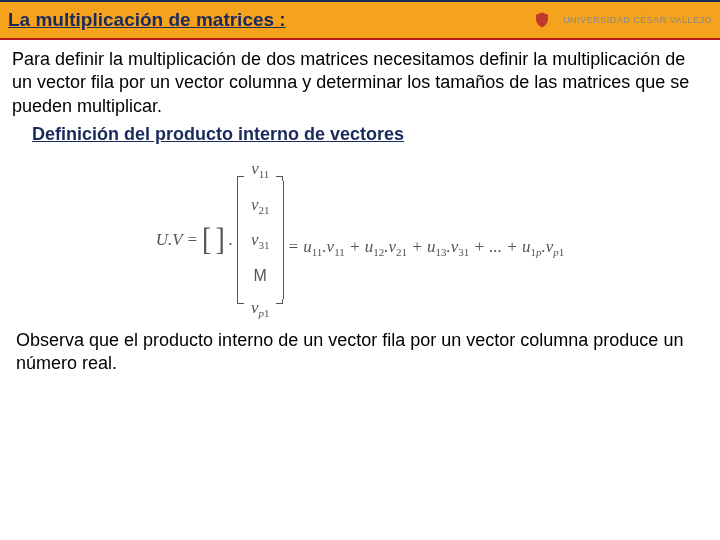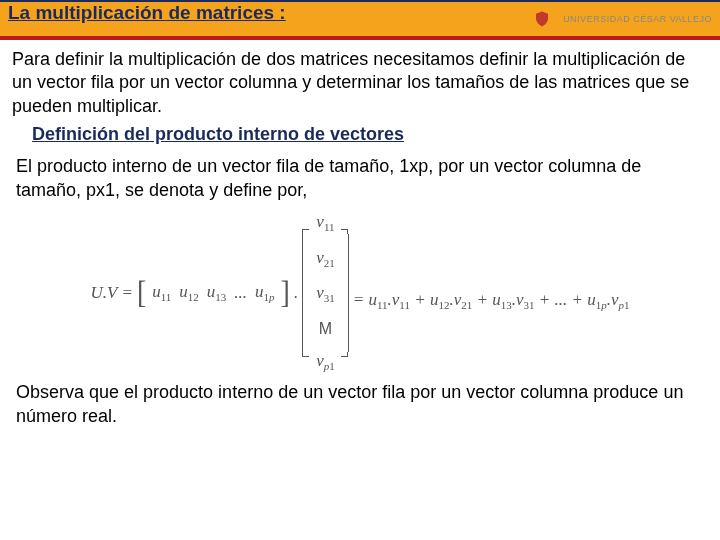--- a/index.html
+++ b/index.html
@@ -9,22 +9,23 @@
     font-family: Arial, Helvetica, sans-serif;
     background: #ffffff;
     color: #000;
     overflow: hidden;
   }
   .header {
     width: 100%;
     height: 40px;
     background: #f5a21d;
     border-top: 2px solid #1a2a5c;
-    border-bottom: 4px solid #b91c1c;
+    border-bottom: 2px solid #b91c1c;
     display: flex;
+    align-items: center;
     justify-content: space-between;
     padding: 0 8px;
   }
   .header-title {
     font-weight: bold;
     font-size: 19px;
     color: #1a2a5c;
     text-decoration: underline;
   }
   .logo {
@@ -134,34 +135,26 @@
     </svg>
     <span>UNIVERSIDAD CÉSAR VALLEJO</span>
   </div>
 </div>
 
 <div class="content">
   <p class="intro">Para definir la multiplicación de dos matrices necesitamos definir la multiplicación de un vector fila por un vector columna y determinar los tamaños de las matrices que se pueden multiplicar.</p>
 
   <p class="subheading">Definición del producto interno de vectores</p>
 
-  <p class="body-text">El producto interno de un vector fila de tamaño, 1xp, por un vector columna de tamaño, px1, se denota y define por,</p>
 
   <div class="formula-wrap">
     <div class="formula">
       <span>U.V</span>
       <span>=</span>
       <span class="bracket">[</span>
-      <span class="row-vec">
-        <span><i>u</i><span class="sub">11</span></span>
-        <span><i>u</i><span class="sub">12</span></span>
-        <span><i>u</i><span class="sub">13</span></span>
-        <span>...</span>
-        <span><i>u</i><span class="sub">1<i>p</i></span></span>
-      </span>
       <span class="bracket">]</span>
       <span>.</span>
       <span class="col-vec-wrap">
         <span class="tall-bracket tb-l">
             <span class="tb-top"></span>
             <span class="tb-mid"></span>
             <span class="tb-bot"></span>
           </span>
         <span class="col-vec">
           <span><i>v</i><span class="sub">11</span></span>

